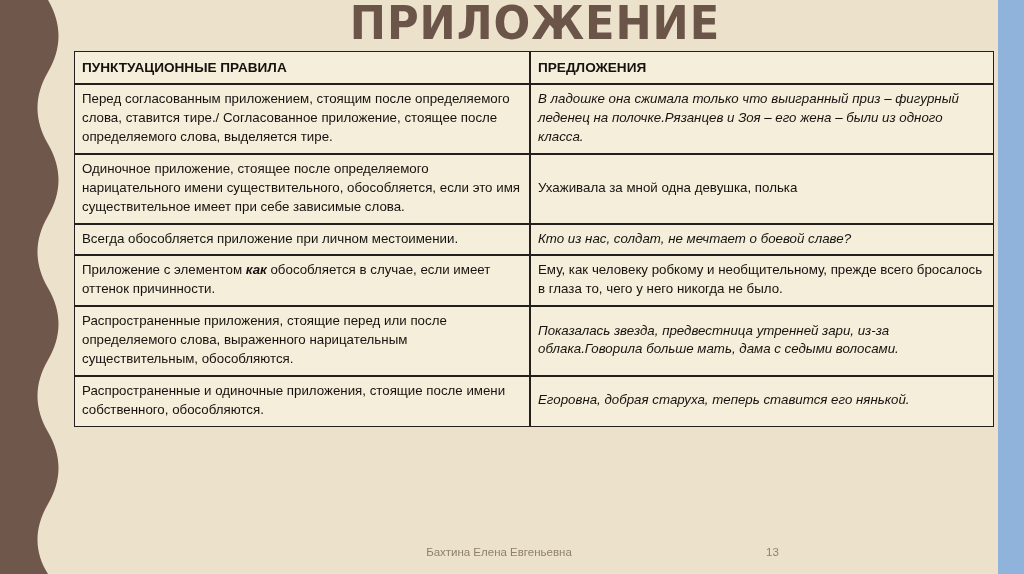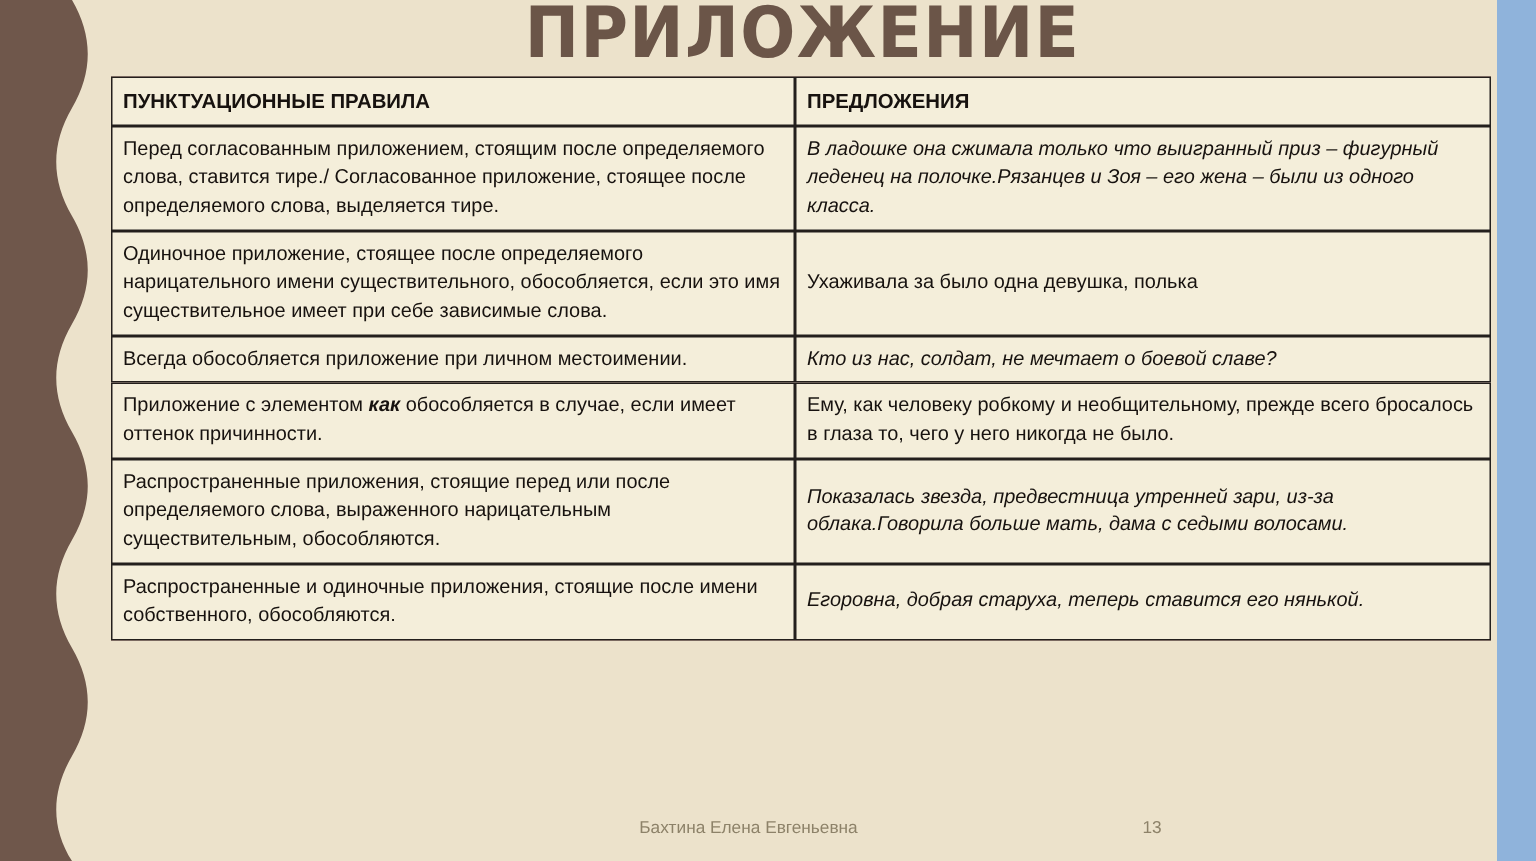--- a/index.html
+++ b/index.html
@@ -67,21 +67,21 @@
     position: absolute;
     left: 74px;
     top: 51px;
     width: 920px;
   }
   table.ptable {
     border-collapse: separate;
     border-spacing: 0;
     width: 920px;
     table-layout: fixed;
-    background: #7f1d1d;
+    background: #1d4ed8;
   }
   table.ptable col.c1 { width: 456px; }
   table.ptable col.c2 { width: 464px; }
 
   table.ptable th,
   table.ptable td {
     border: 1.6px solid #231f1c;
     background: #f4eeda;
     padding: 5px 7px 6px 7px;
     vertical-align: middle;
@@ -117,23 +117,23 @@
   }
   .footer .author {
     position: absolute;
     left: 0;
     top: 3px;
     width: 998px;
     text-align: center;
   }
   .footer .pageno {
     position: absolute;
-    right: 82px;
+    right: 64px;
     top: 3px;
-    text-align: center;
+    text-align: left;
     width: 40px;
   }
 </style>
 </head>
 <body>
 
 <div class="slide">
 
   <div class="left-band">
     <svg viewBox="0 0 80 574" preserveAspectRatio="none" xmlns="http://www.w3.org/2000/svg">
@@ -166,21 +166,21 @@
           <th>ПРЕДЛОЖЕНИЯ</th>
         </tr>
       </thead>
       <tbody>
         <tr>
           <td class="rule">Перед согласованным приложением, стоящим после определяемого слова, ставится тире./ Согласованное приложение, стоящее после определяемого слова, выделяется тире.</td>
           <td class="sent ital">В ладошке она сжимала только что выигранный приз – фигурный леденец на полочке.Рязанцев и Зоя – его жена – были из одного класса.</td>
         </tr>
         <tr>
           <td class="rule">Одиночное приложение, стоящее после определяемого нарицательного имени существительного, обособляется, если это имя существительное имеет при себе зависимые слова.</td>
-          <td class="sent">Ухаживала за было одна девушка, полька</td>
+          <td class="sent">Ухаживала за мной одна девушка, полька</td>
         </tr>
         <tr>
           <td class="rule">Всегда обособляется приложение при личном местоимении.</td>
           <td class="sent ital">Кто из нас, солдат, не мечтает о боевой славе?</td>
         </tr>
         <tr>
           <td class="rule">
             <span>Приложение с элементом </span><span class="kak">как</span><span> обособляется в случае, если имеет оттенок причинности.</span>
           </td>
           <td class="sent">Ему, как человеку робкому и необщительному, прежде всего бросалось в глаза то, чего у него никогда не было.</td>

